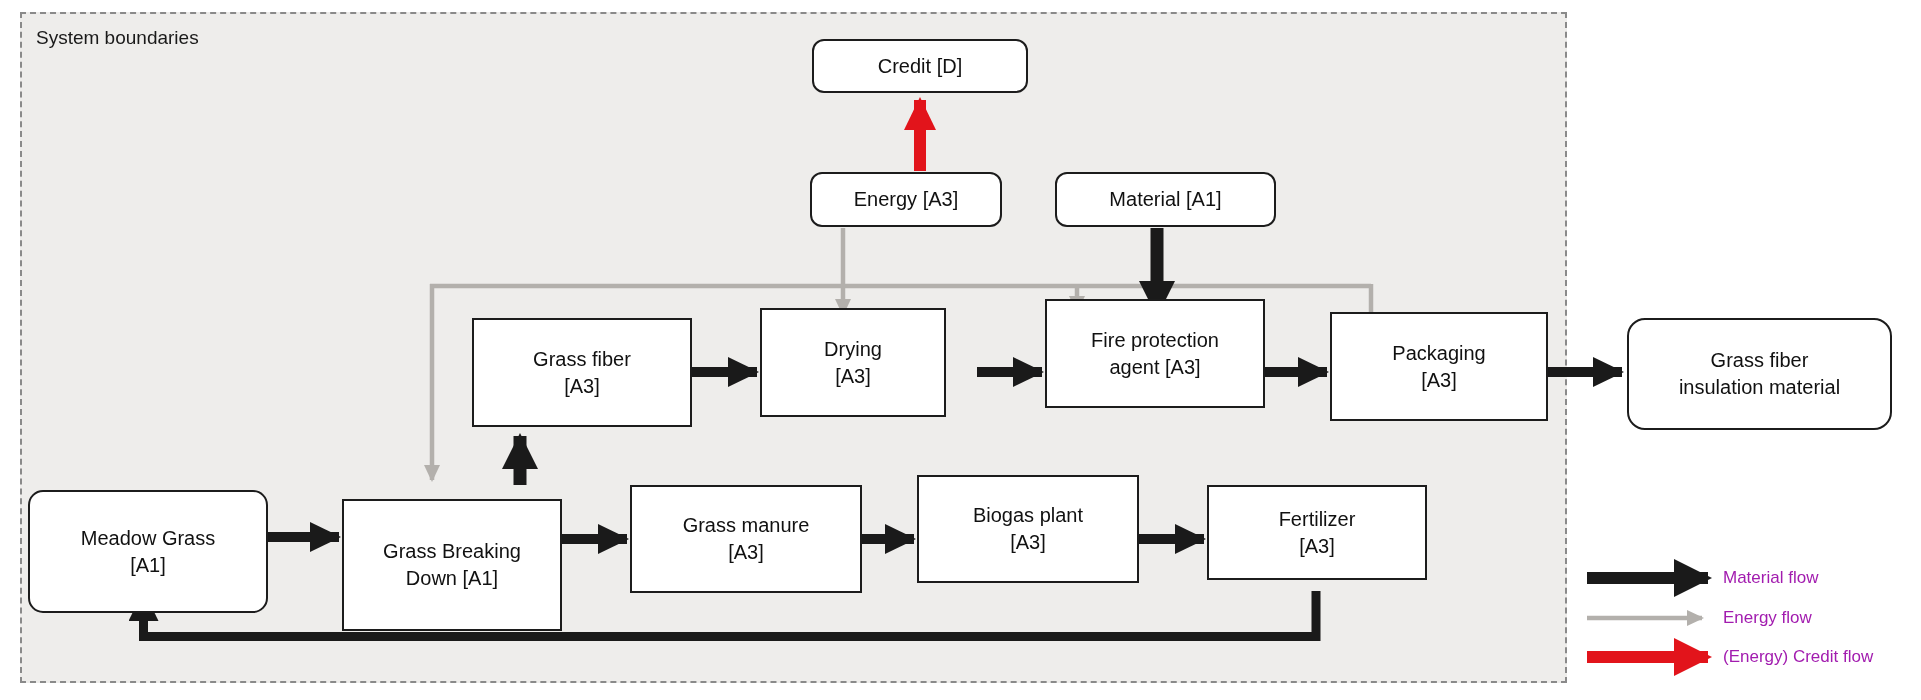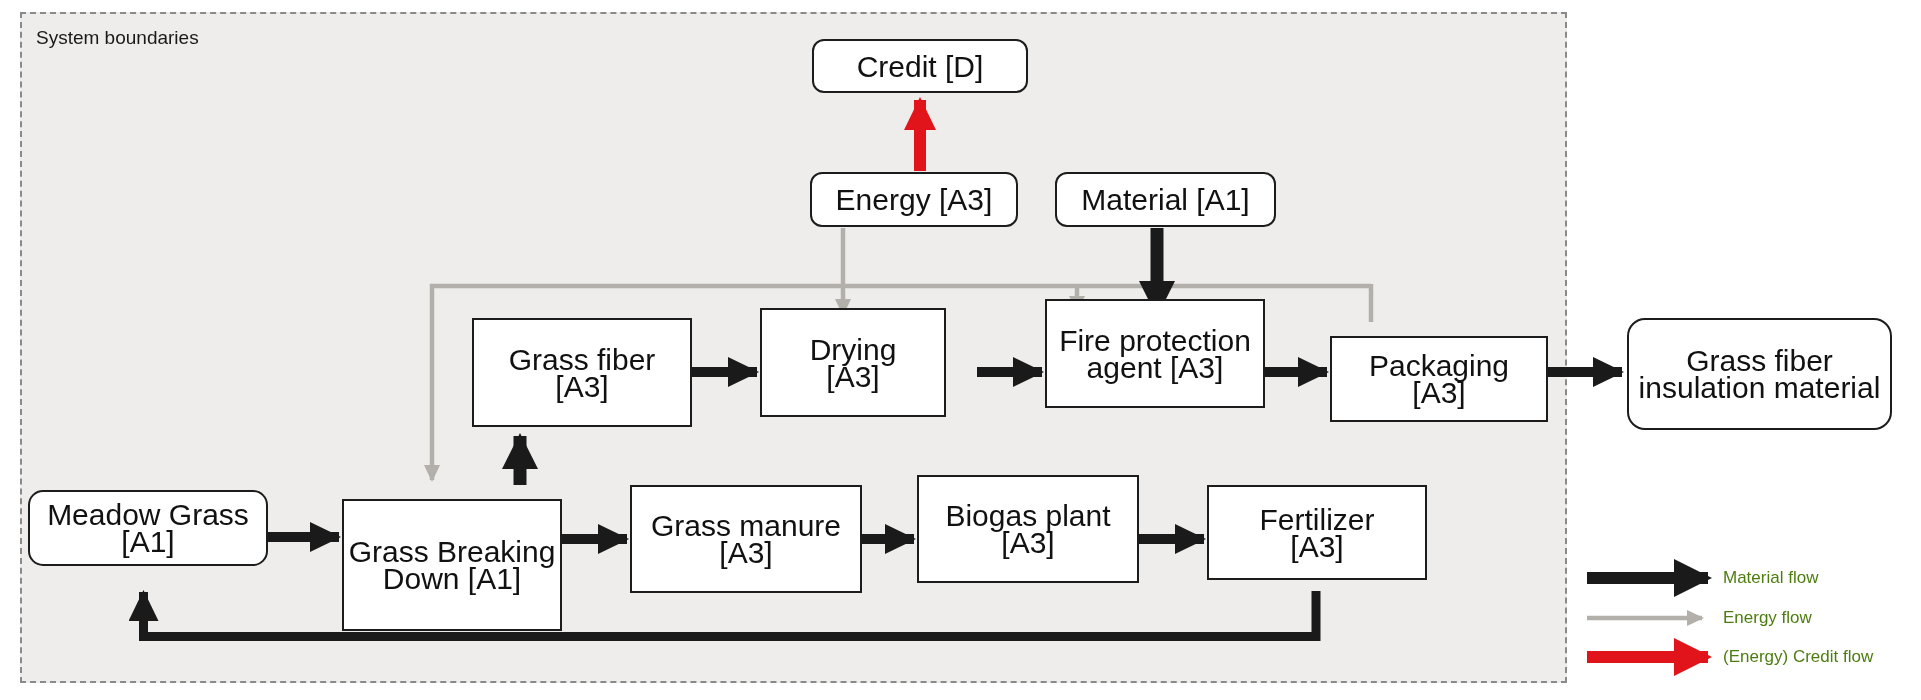--- a/index.html
+++ b/index.html
@@ -32,26 +32,26 @@
   .st-eng{stroke:var(--eng);fill:none;}
   .st-cred{stroke:var(--cred);fill:none;}
   .fill-mat{fill:var(--mat);stroke:none;}
   .fill-eng{fill:var(--eng);stroke:none;}
   .fill-cred{fill:var(--cred);stroke:none;}
   .box{
     position:absolute;box-sizing:border-box;
     background:var(--box-bg);
     border:2px solid var(--box-border);
     display:flex;flex-direction:column;align-items:center;justify-content:center;
-    text-align:center;font-size:30px;line-height:27px;color:#111;
+    text-align:center;font-size:20px;line-height:27px;color:#111;
   }
   .box.rounded{border-radius:12px;border-width:2.5px;}
   .box.rounded-lg{border-radius:18px;border-width:2.5px;}
   .legend-label{
-    position:absolute;font-size:17px;line-height:20px;color:#4d7c0f;
+    position:absolute;font-size:17px;line-height:20px;color:#a21caf;
     transform:translateY(-50%);white-space:nowrap;text-align:right;
   }
 </style>
 </head>
 <body>
 
 <div class="canvas">
 
   <div class="boundary"></div>
 
@@ -101,21 +101,21 @@
 
     <path class="st-mat" stroke-width="12" d="M1587,578 H1708" marker-end="url(#mLegB)"></path>
     <path class="st-eng" stroke-width="4.5" d="M1587,618 H1702" marker-end="url(#mG)"></path>
     <path class="st-cred" stroke-width="12" d="M1587,657 H1708" marker-end="url(#mLegR)"></path>
   </svg>
 
   <div class="box rounded" style="left:812px;top:39px;width:216px;height:54px">
     <span>Credit [D]</span>
   </div>
 
-  <div class="box rounded" style="left:810px;top:172px;width:208px;height:55px">
+  <div class="box rounded" style="left:810px;top:172px;width:192px;height:55px">
     <span>Energy [A3]</span>
   </div>
 
   <div class="box rounded" style="left:1055px;top:172px;width:221px;height:55px">
     <span>Material [A1]</span>
   </div>
 
   <div class="box" style="left:472px;top:318px;width:220px;height:109px">
     <span>Grass fiber</span>
     <span>[A3]</span>
@@ -124,31 +124,31 @@
   <div class="box" style="left:760px;top:308px;width:186px;height:109px">
     <span>Drying</span>
     <span>[A3]</span>
   </div>
 
   <div class="box" style="left:1045px;top:299px;width:220px;height:109px">
     <span>Fire protection</span>
     <span>agent [A3]</span>
   </div>
 
-  <div class="box" style="left:1330px;top:336px;width:218px;height:86px">
+  <div class="box" style="left:1330px;top:312px;width:218px;height:109px">
     <span>Packaging</span>
     <span>[A3]</span>
   </div>
 
   <div class="box rounded-lg" style="left:1627px;top:318px;width:265px;height:112px">
     <span>Grass fiber</span>
     <span>insulation material</span>
   </div>
 
-  <div class="box rounded-lg" style="left:28px;top:490px;width:240px;height:76px;border-radius:15px">
+  <div class="box rounded-lg" style="left:28px;top:490px;width:240px;height:123px;border-radius:15px">
     <span>Meadow Grass</span>
     <span>[A1]</span>
   </div>
 
   <div class="box" style="left:342px;top:499px;width:220px;height:132px">
     <span>Grass Breaking</span>
     <span>Down [A1]</span>
   </div>
 
   <div class="box" style="left:630px;top:485px;width:232px;height:108px">

